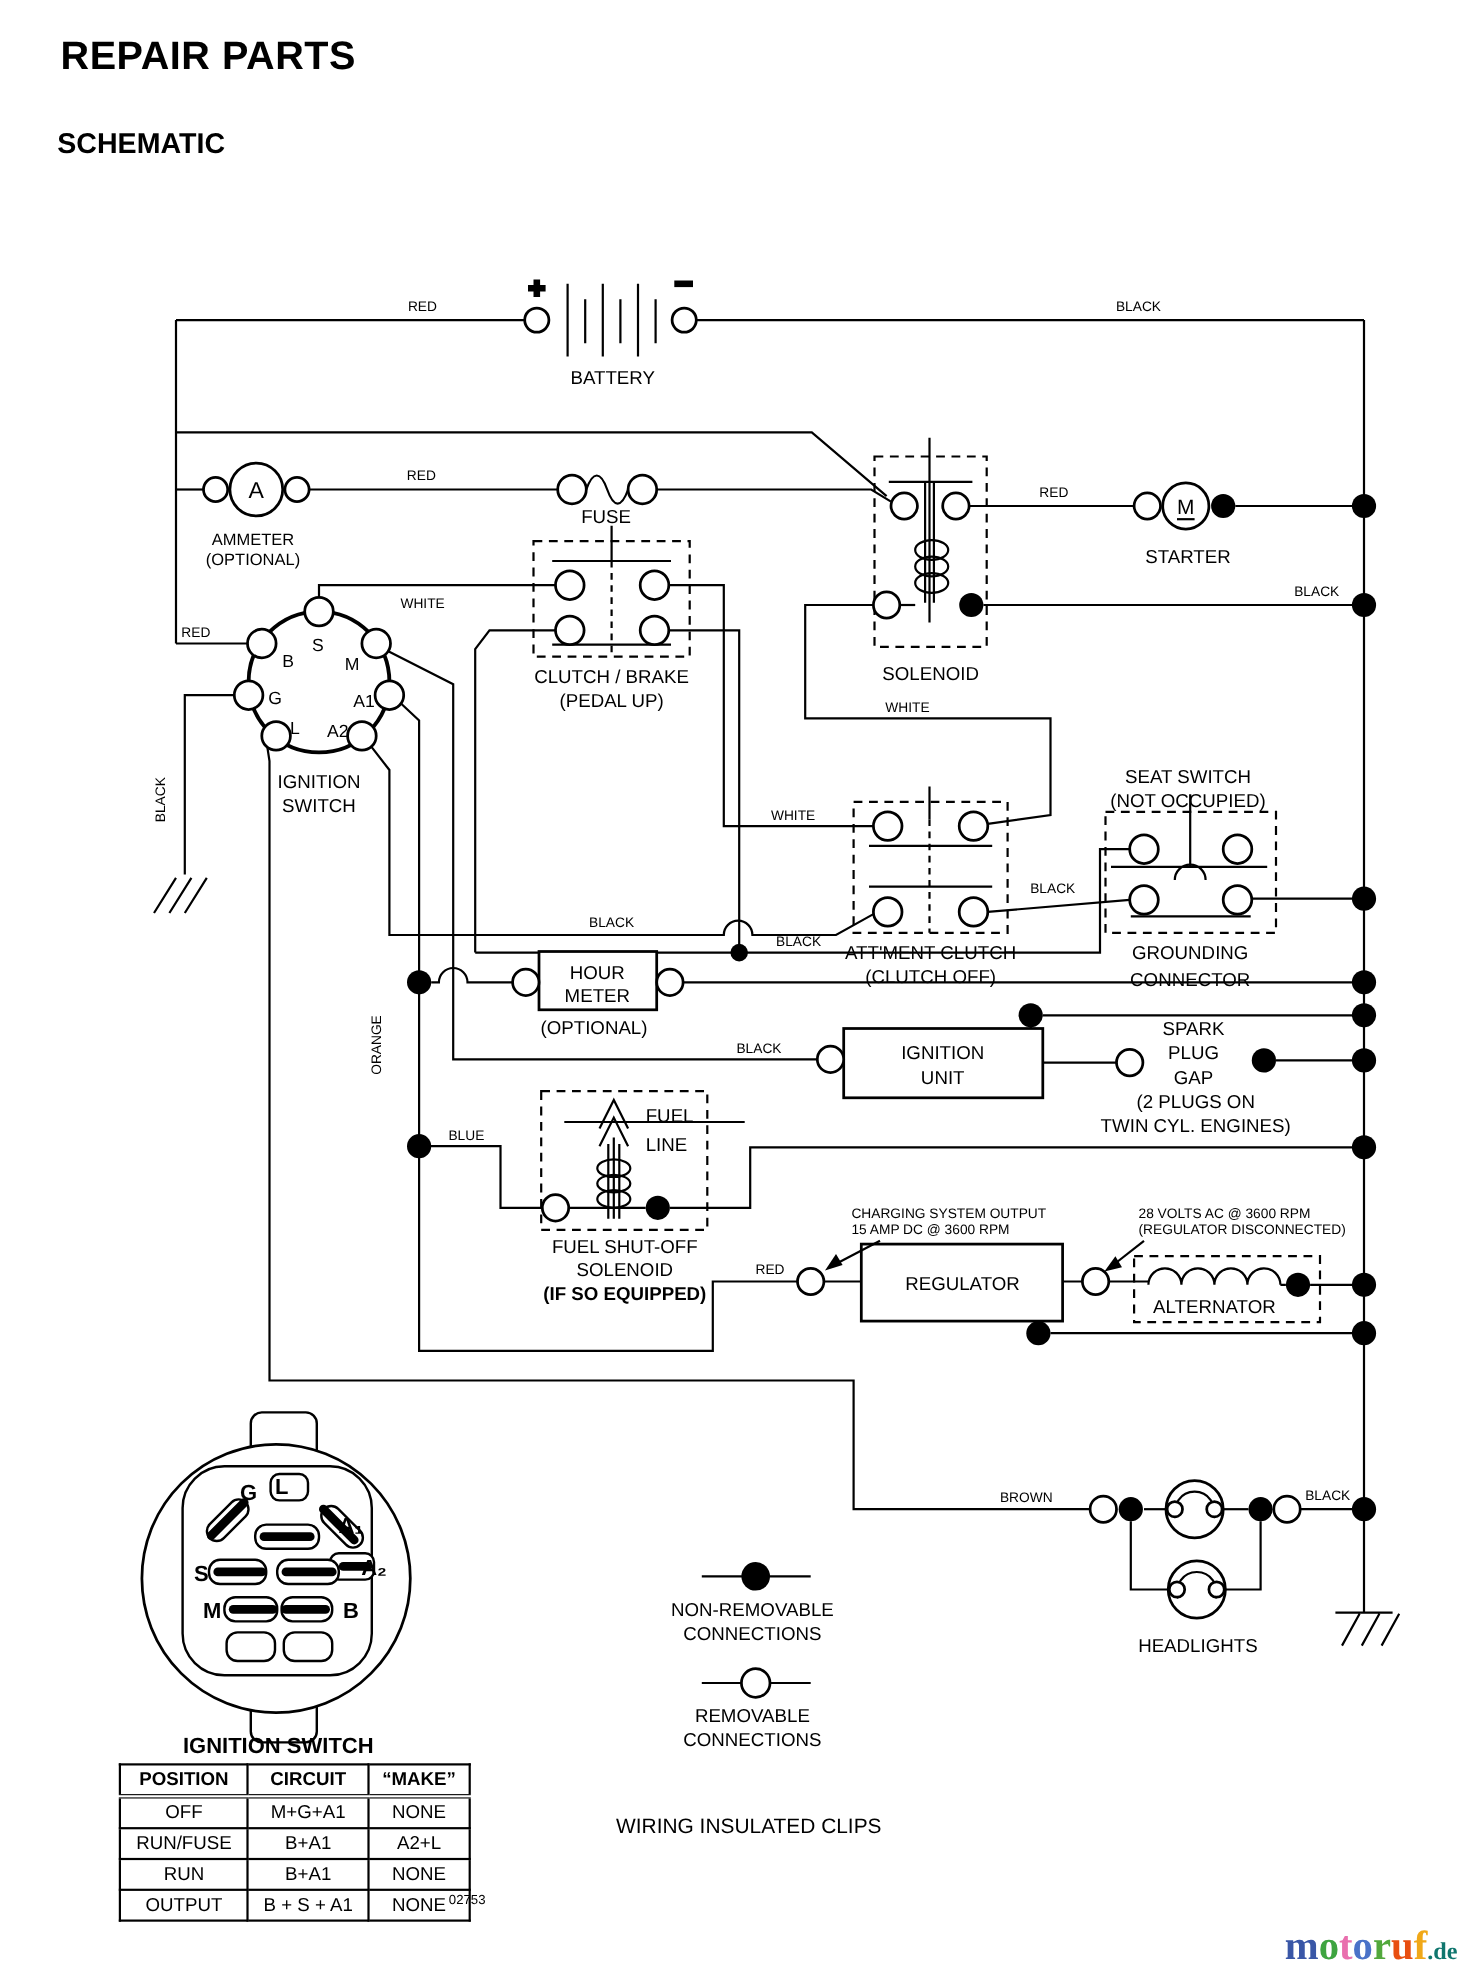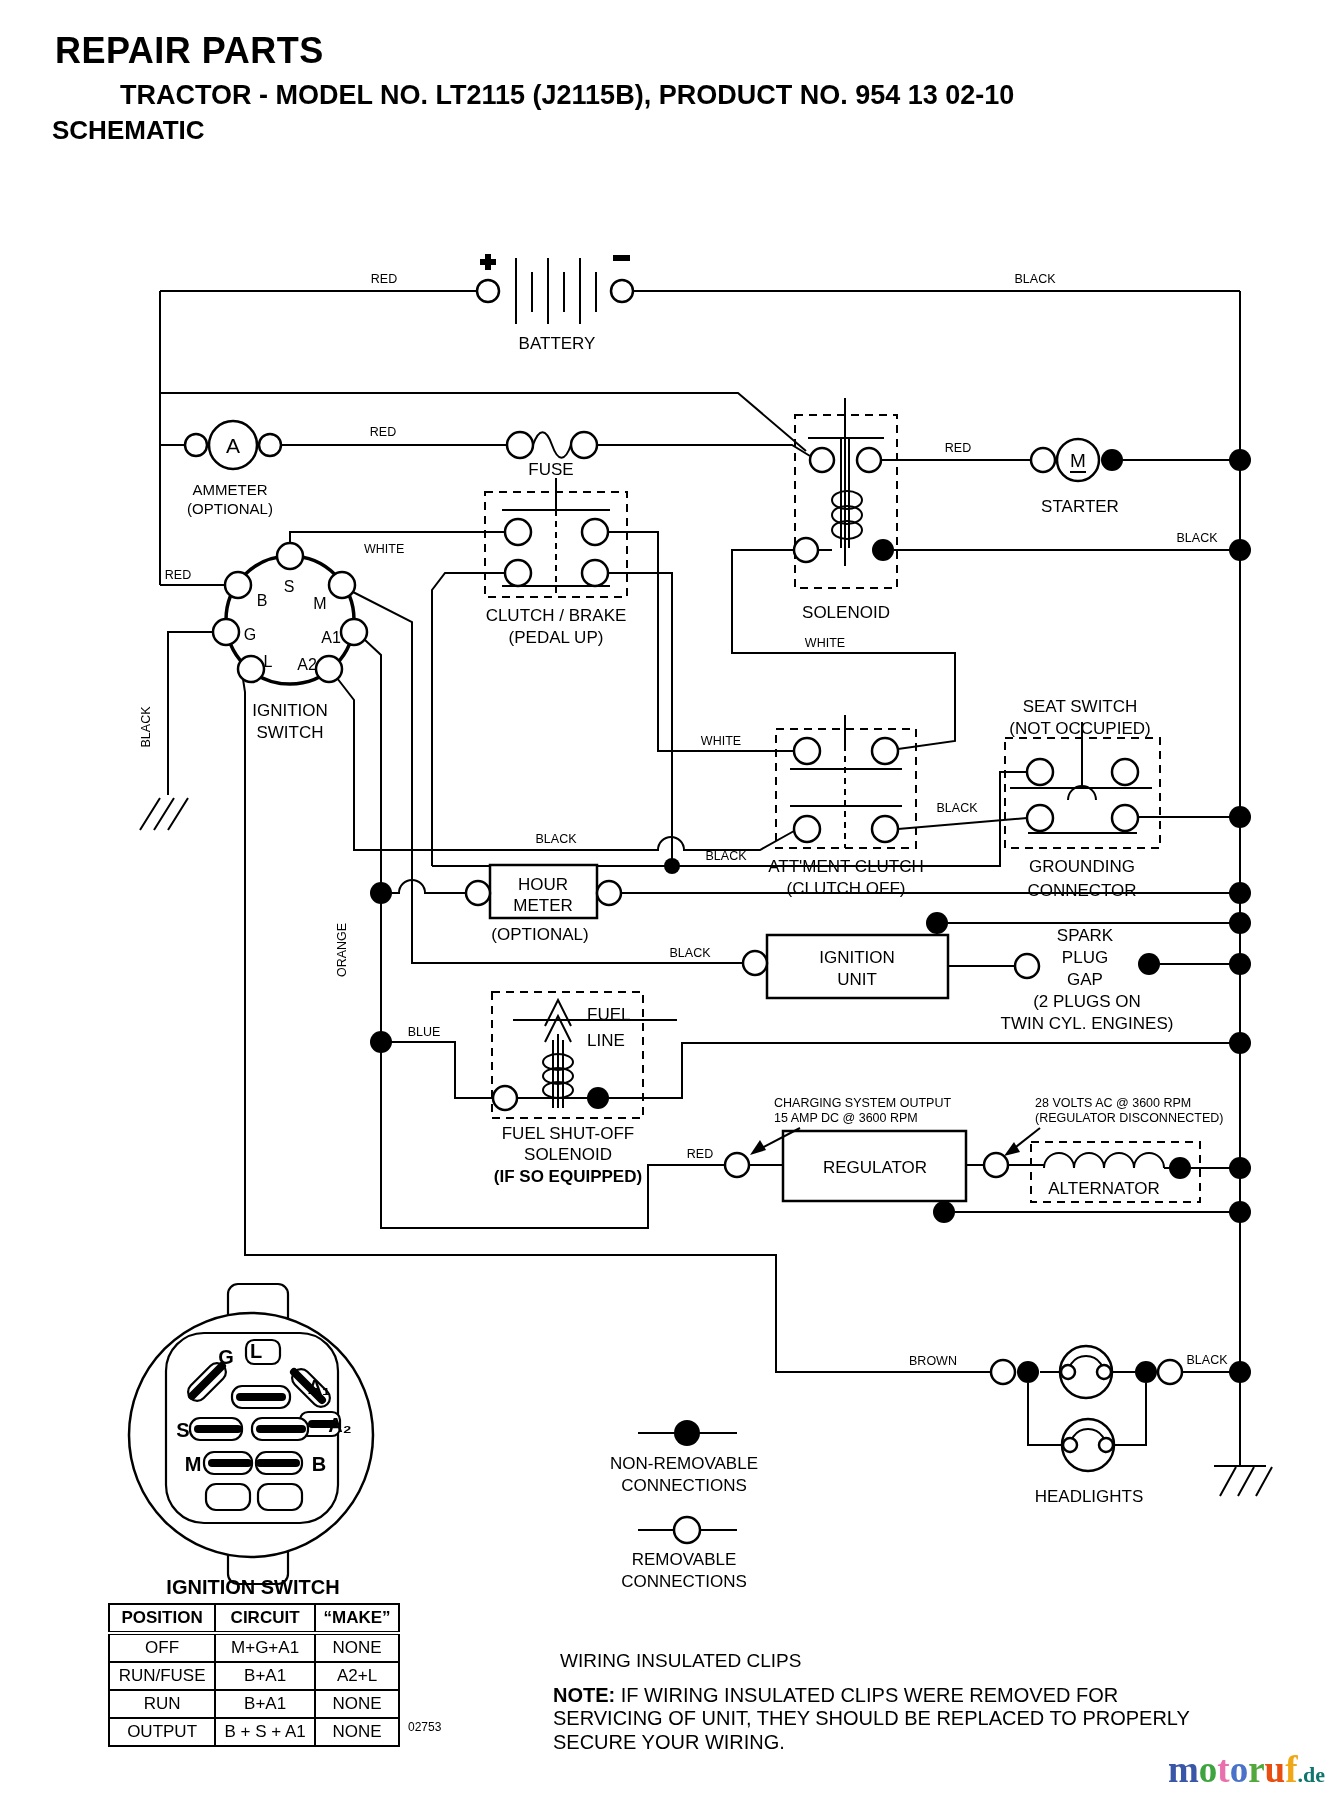--- a/index.html
+++ b/index.html
@@ -21,41 +21,40 @@
   .wire{fill:none;stroke:#000;stroke-width:2;}
   .wire3{fill:none;stroke:#000;stroke-width:3.5;}
   .dashbox{fill:none;stroke:#000;stroke-width:2;stroke-dasharray:8 6;}
   .dashline{fill:none;stroke:#000;stroke-width:2;stroke-dasharray:6 5;}
   .openc{fill:#fff;stroke:#000;stroke-width:2.5;}
   .dot{fill:#000;stroke:none;}
   .box{fill:#fff;stroke:#000;stroke-width:2.5;}
   .bar{stroke:#000;stroke-width:8;stroke-linecap:round;}
   .slot{fill:#fff;stroke:#000;stroke-width:2.2;}
   
-  #switch-table{left:108px;top:1603px;width:292px;border-collapse:collapse;position:absolute;
+  #switch-table{left:108px;top:1603px;width:320px;border-collapse:collapse;position:absolute;
     font-size:17px;text-align:center;}
   #switch-table th,#switch-table td{border:2px solid #000;padding:1px 3px;height:24px;}
   #switch-table th{border-bottom:4px double #000;font-weight:bold;}
   #fig-num{left:408px;top:1720px;font-size:12px;}
   #notes-head{left:560px;top:1650px;font-size:19px;font-weight:normal;}
   #notes-body{left:553px;top:1684px;width:650px;font-size:20px;line-height:1.17;}
   #notes-body b{font-weight:bold;}
   #logo{left:1168px;top:1748px;font-family:"Liberation Serif","DejaVu Serif",serif;
         font-size:37px;font-weight:bold;letter-spacing:0px;}
   #logo .de{font-size:22px;color:#0f766e;font-weight:bold;}
   .lm{color:#3a57a7}.lo1{color:#3ea440}.lt{color:#e96fae}.lo2{color:#4a72c8}
   .lr{color:#52a83c}.lu{color:#e84e10}.lf{color:#f0a818}
 </style>
 </head>
 <body>
 
 <div id="page">
 
   <div class="abs" id="title1">REPAIR PARTS</div>
-  <div class="abs" id="title2">TRACTOR - MODEL NO. LT2115 (J2115B), PRODUCT NO. 954 13 02-10</div>
   <div class="abs" id="title3">SCHEMATIC</div>
 
   <svg width="1329" height="1800" viewBox="0 0 1329 1800">
 
     <g>
       <path class="wire" d="M160,291 H477"></path>
       <path class="wire" d="M633,291 H1240"></path>
       <path class="wire" d="M1240,291 V1466"></path>
       <path class="wire" d="M160,291 V585"></path>
       <path class="wire" d="M160,393 H738 L806,451"></path>
@@ -388,17 +387,16 @@
       <tr>
         <td>OUTPUT</td>
         <td>B + S + A1</td>
         <td>NONE</td>
       </tr>
     </tbody>
   </table>
   <div class="abs" id="fig-num">02753</div>
 
   <div class="abs" id="notes-head">WIRING INSULATED CLIPS</div>
-  <div class="abs" id="notes-body"><b>NOTE:</b><span> IF WIRING INSULATED CLIPS WERE REMOVED FOR SERVICING OF UNIT, THEY SHOULD BE REPLACED TO PROPERLY SECURE YOUR WIRING.</span></div>
 
   <div class="abs" id="logo"><span class="lm">m</span><span class="lo1">o</span><span class="lt">t</span><span class="lo2">o</span><span class="lr">r</span><span class="lu">u</span><span class="lf">f</span><span class="de">.de</span></div>
 
 </div>
 
 </body></html>

